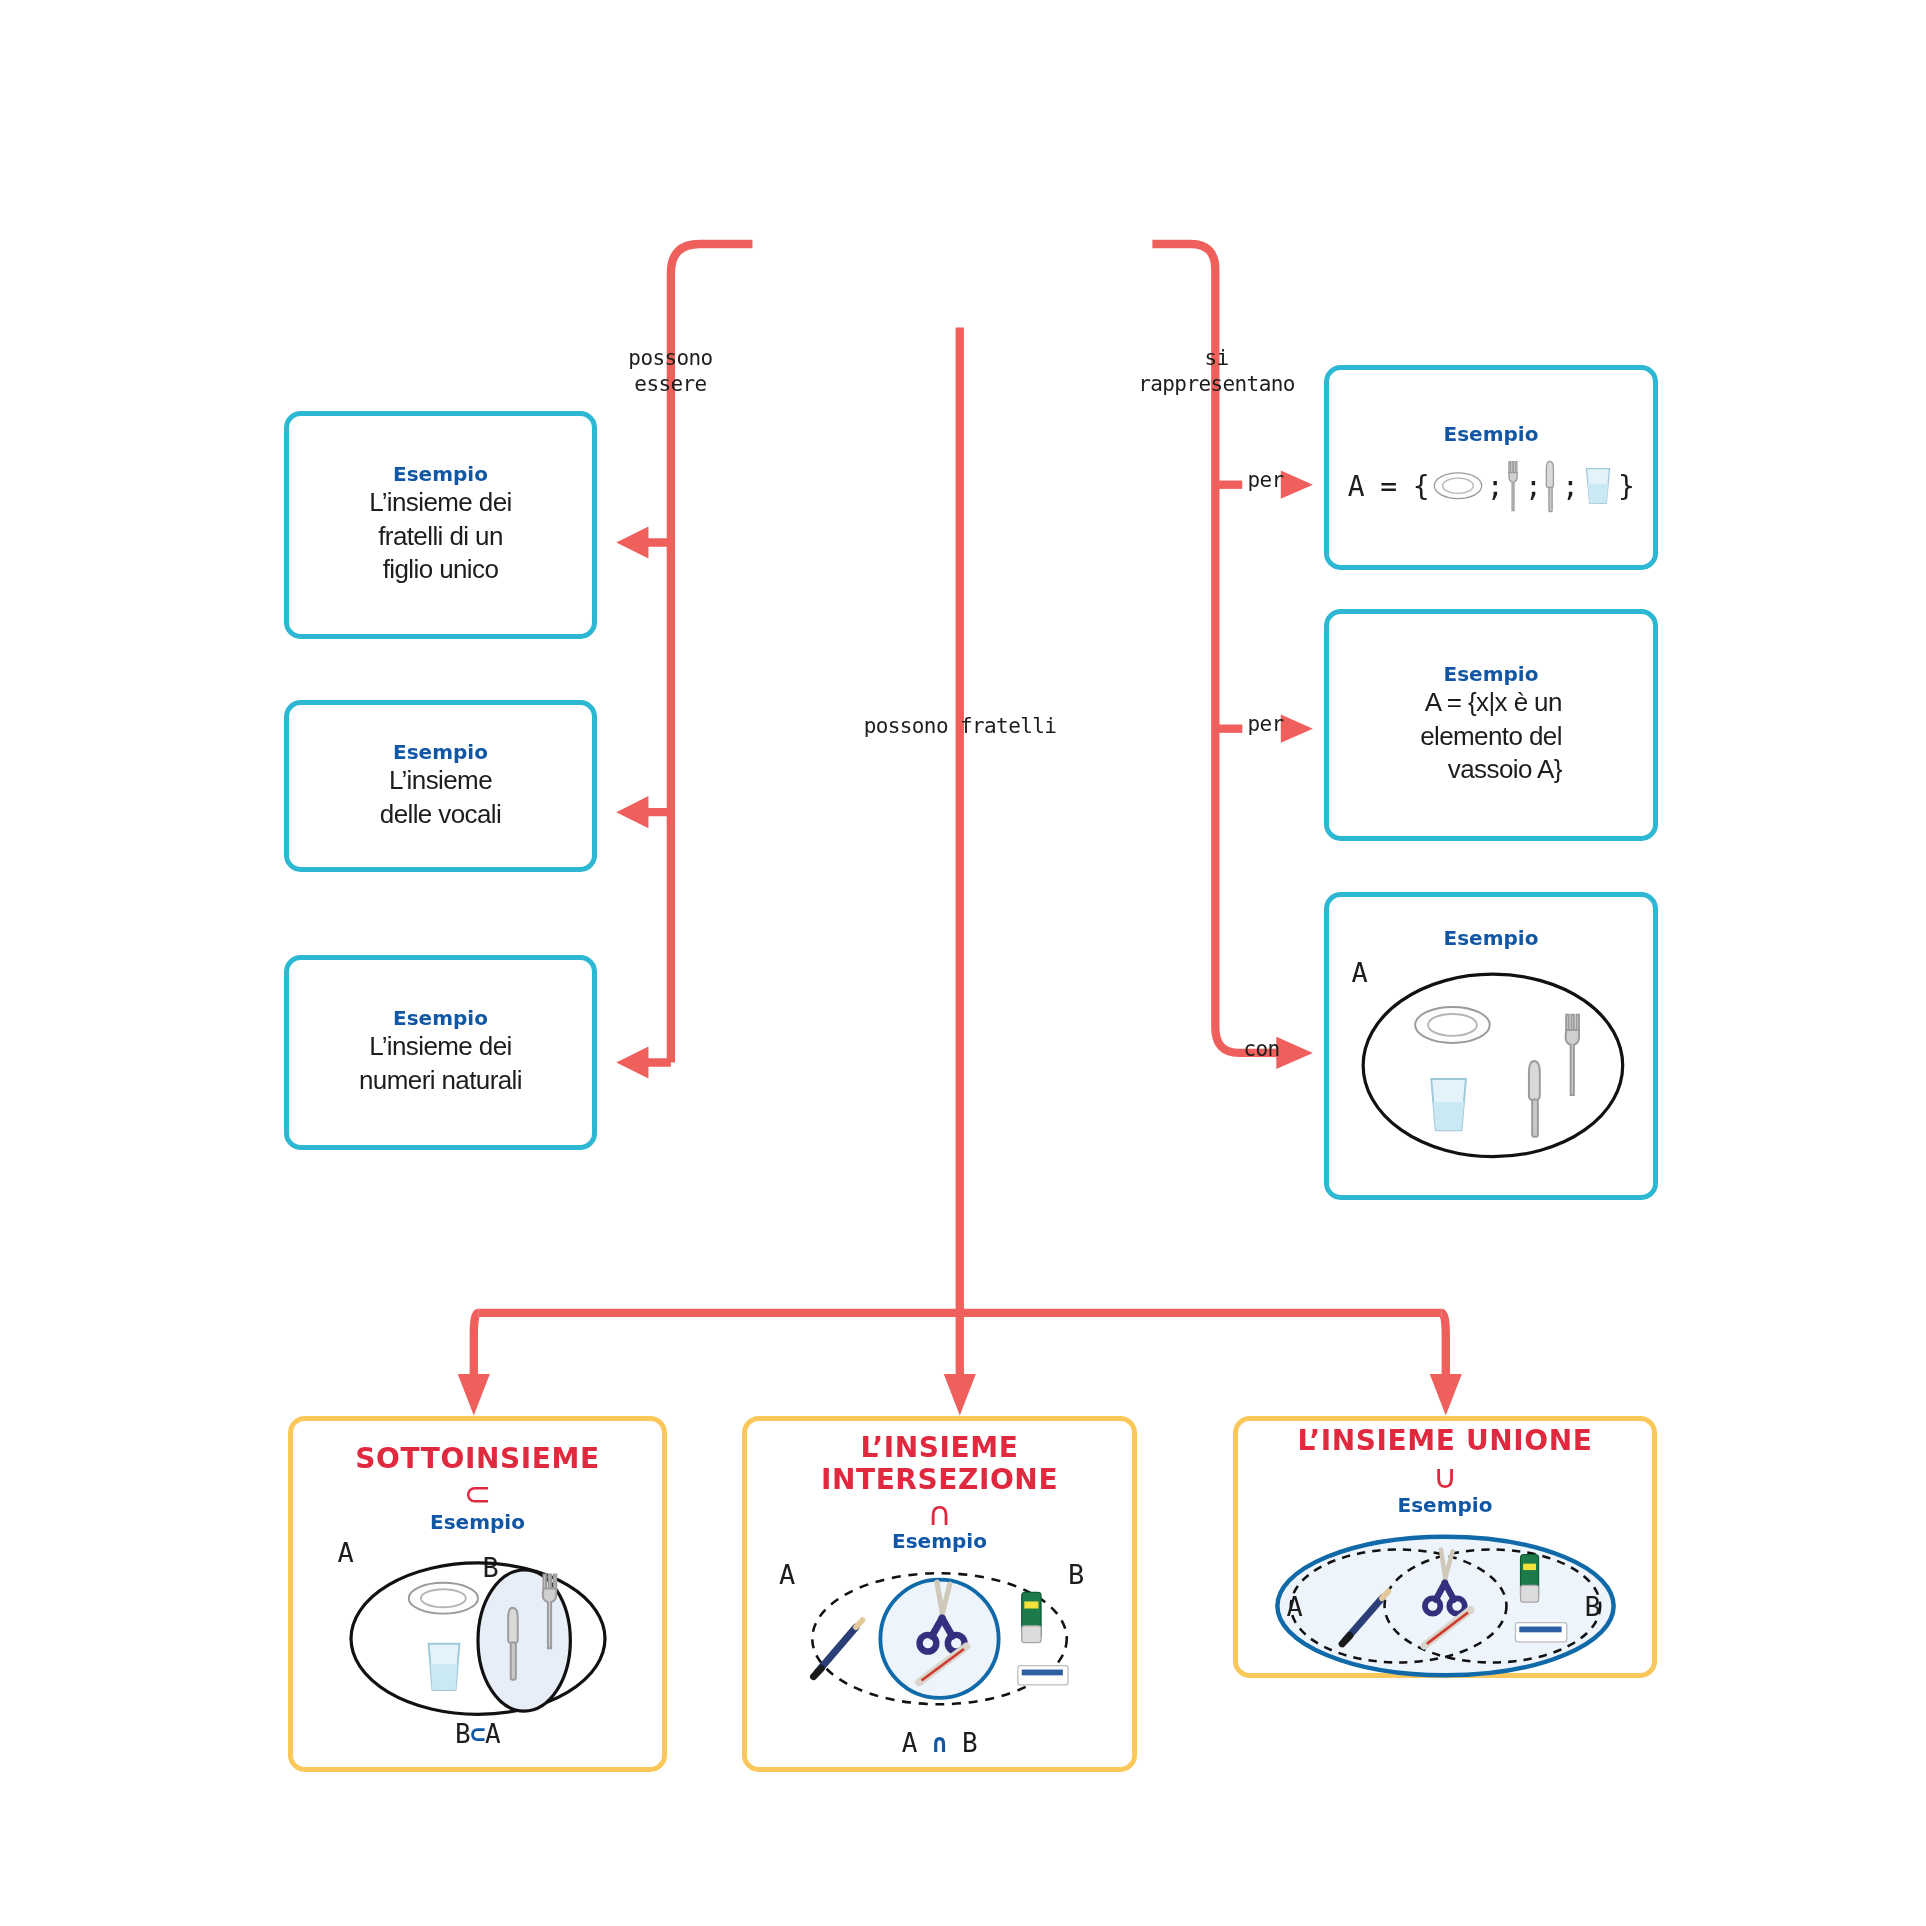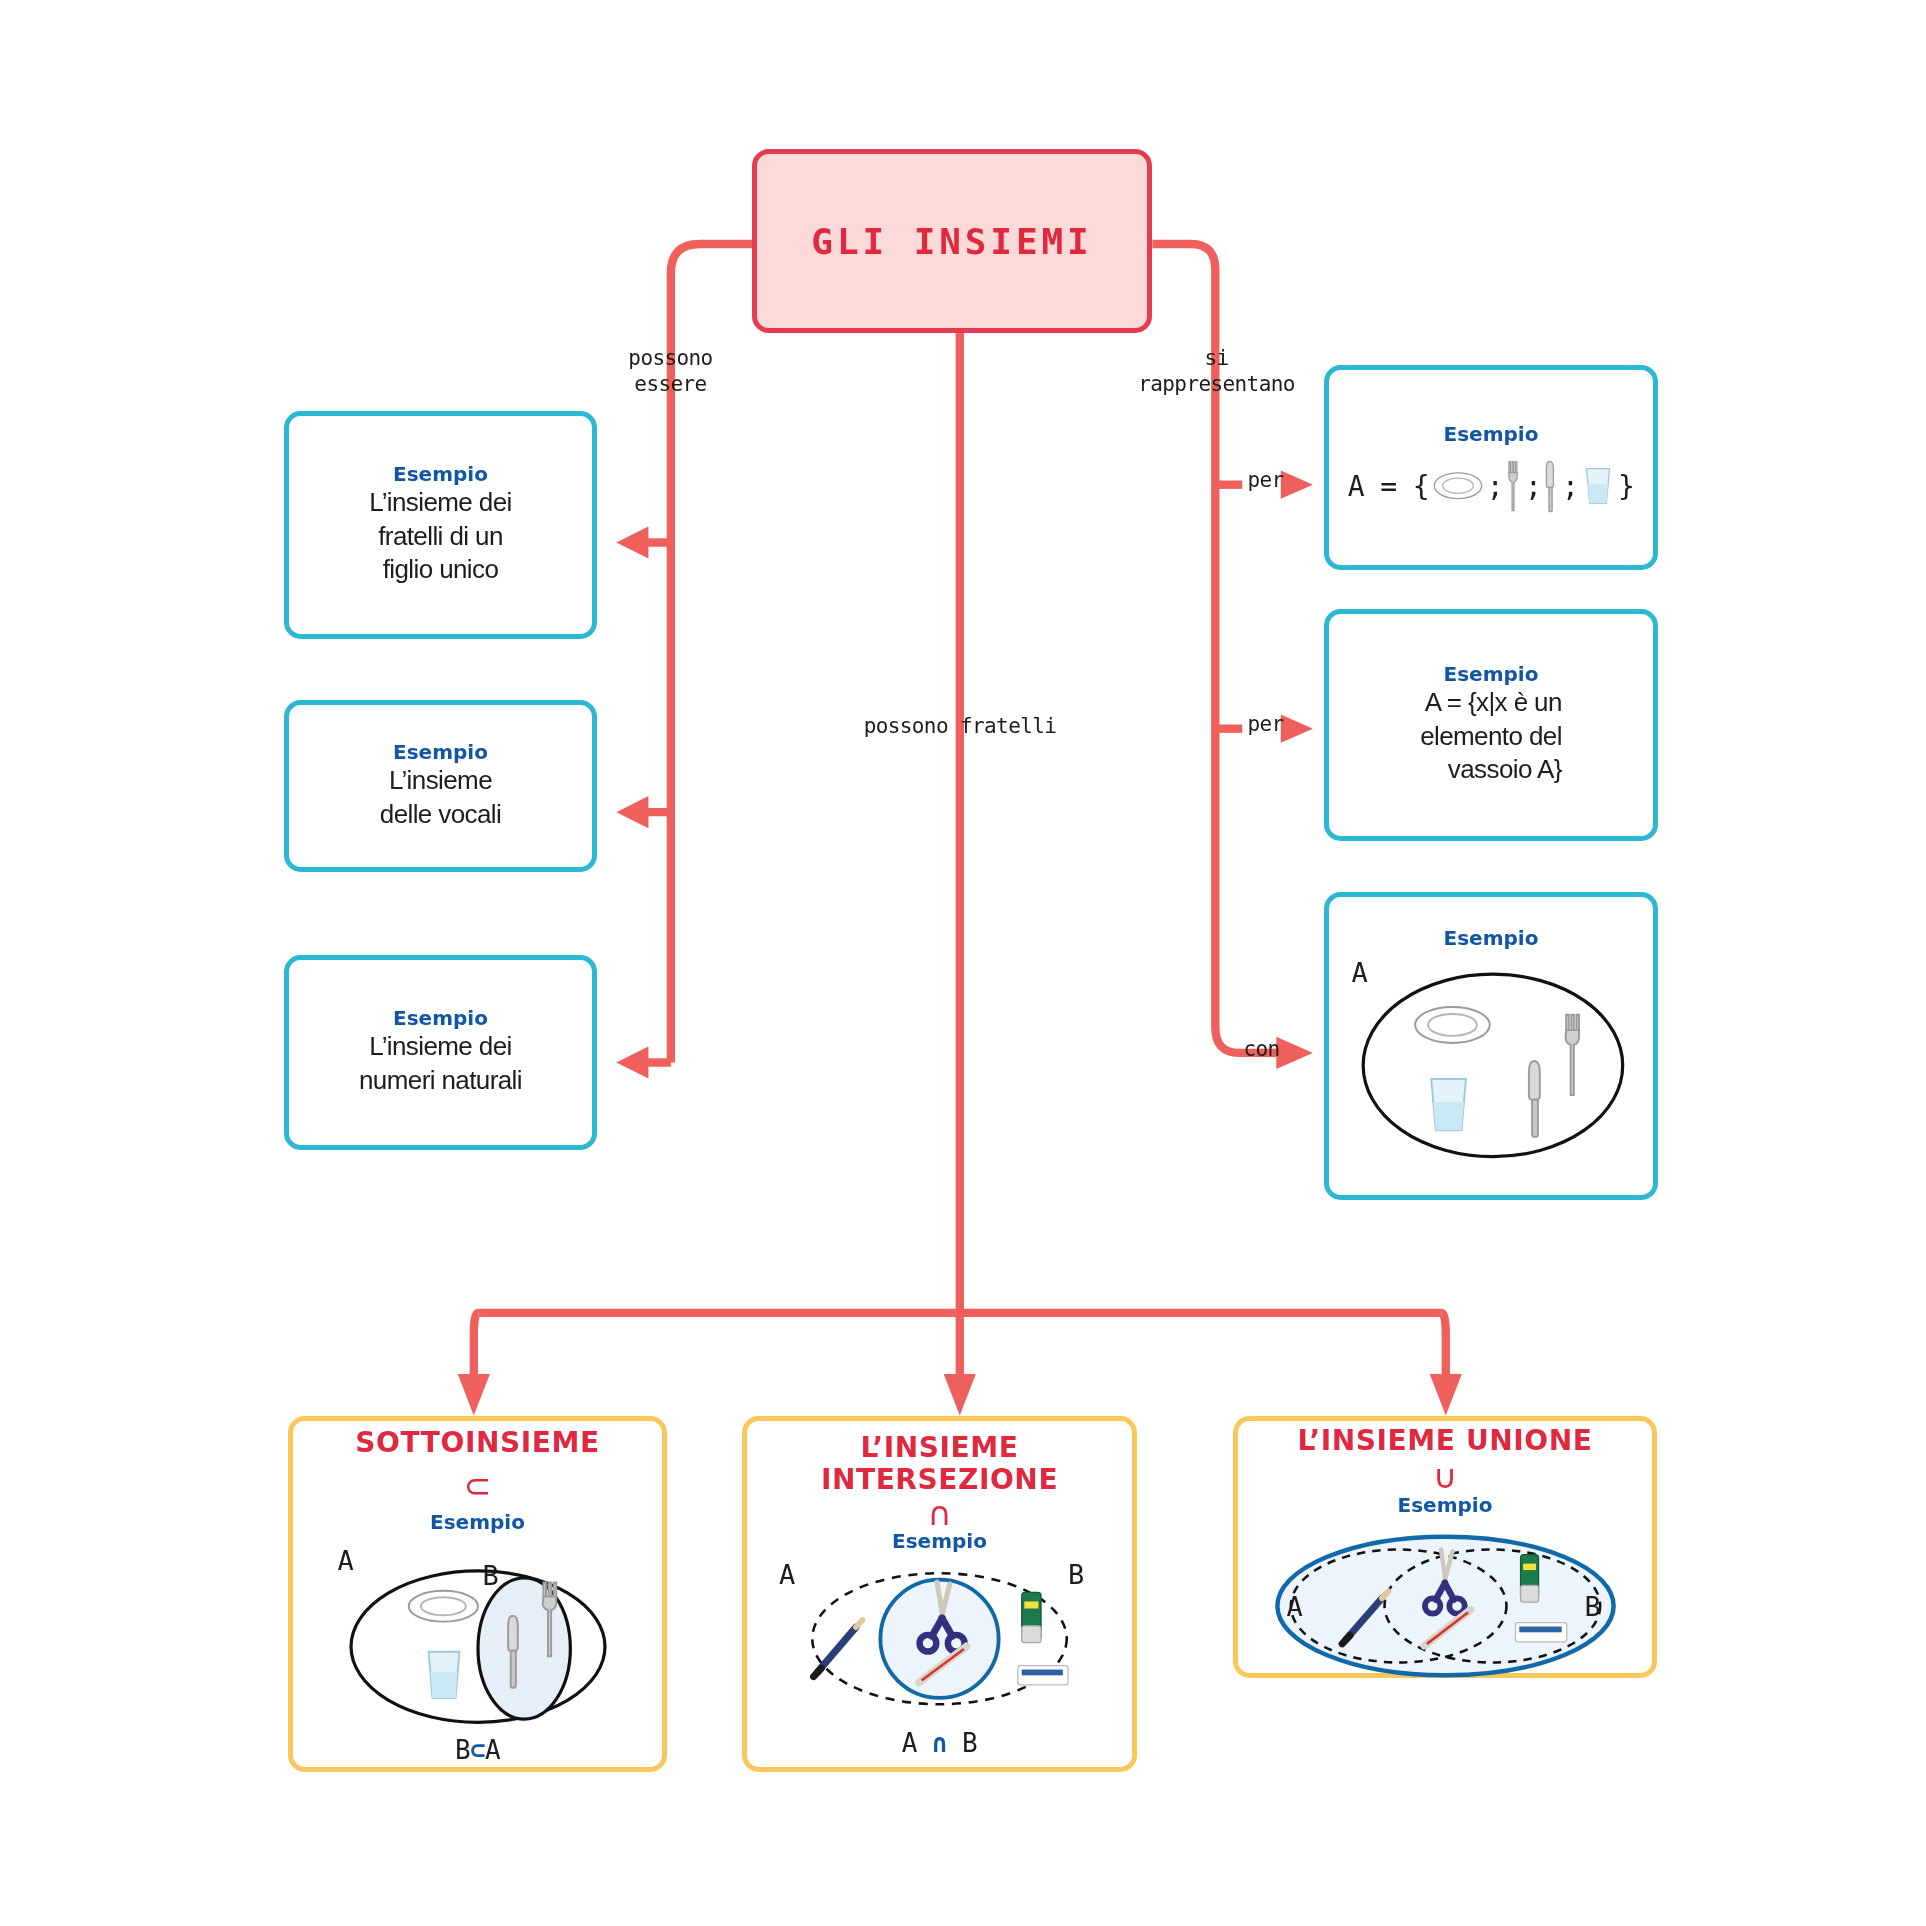--- a/index.html
+++ b/index.html
@@ -97,23 +97,20 @@
     <path class="rl" d="M745,2045 H2245"></path>
     <path class="rl" d="M745,2045 Q738,2045 738,2080 V2150"></path>
     <path class="rl" d="M2245,2045 Q2252,2045 2252,2080 V2150"></path>
 
     <polygon class="rfill" points="738,2205 713,2140 763,2140"></polygon>
     <polygon class="rfill" points="1495,2205 1470,2140 1520,2140"></polygon>
     <polygon class="rfill" points="2252,2205 2227,2140 2277,2140"></polygon>
     <path class="rl" d="M1495,2045 V2150"></path>
   </svg>
 
-  <div class="title-box" style="left:752px;top:149px;width:400px;height:184px;">
-    <span class="title-text">GLI INSIEMI</span>
-  </div>
 
   <div class="conn-label" style="left:600px;top:345px;width:141px;">possono
 essere</div>
 
   <div class="conn-label" style="left:819px;top:713px;width:282px;">possono fratelli</div>
 
   <div class="conn-label" style="left:1117px;top:345px;width:199px;">si
 rappresentano</div>
 
   <div class="conn-label" style="left:1240px;top:467px;width:51px;">per</div>
@@ -209,21 +206,21 @@
         <g stroke="#9b9b9b" stroke-width="3" fill="#d2d2d2">
           <rect x="352" y="96" width="4" height="26"></rect>
           <rect x="360" y="96" width="4" height="26"></rect>
           <rect x="368" y="96" width="4" height="26"></rect>
           <path d="M352 120 h20 v11 q0 9 -8 12 v78 h-5 v-78 q-8 -3 -8 -12 z" fill="#cfcfcf"></path>
         </g>
       </svg>
     </div>
   </div>
 
-  <div class="box gold" style="left:288px;top:1416px;width:379px;height:356px;gap:8px;">
+  <div class="box gold" style="left:288px;top:1416px;width:379px;height:356px;">
     <div class="headword" style="white-space:pre-line;margin-top:3.9px;">SOTTOINSIEME</div>
     <div class="symbol" style="margin:2.6px 0 1.3px;">⊂</div>
     <div class="esempio">Esempio</div>
 
     <div class="diagwrap" style="width:334px;height:186px;margin-top:1.3px;">
       <span class="vlabel" style="left:27px;top:1.3px;">A</span>
       <span class="vlabel" style="left:172px;top:16.7px;">B</span>
       <svg width="334" height="186" viewBox="0 0 520 290" style="position:absolute;left:0;top:0;">
         <ellipse cx="260" cy="160" rx="198" ry="118" fill="none" stroke="#111111" stroke-width="5"></ellipse>
         <ellipse cx="332" cy="163" rx="72" ry="110" fill="#e8eef7" stroke="#111111" stroke-width="5"></ellipse>

